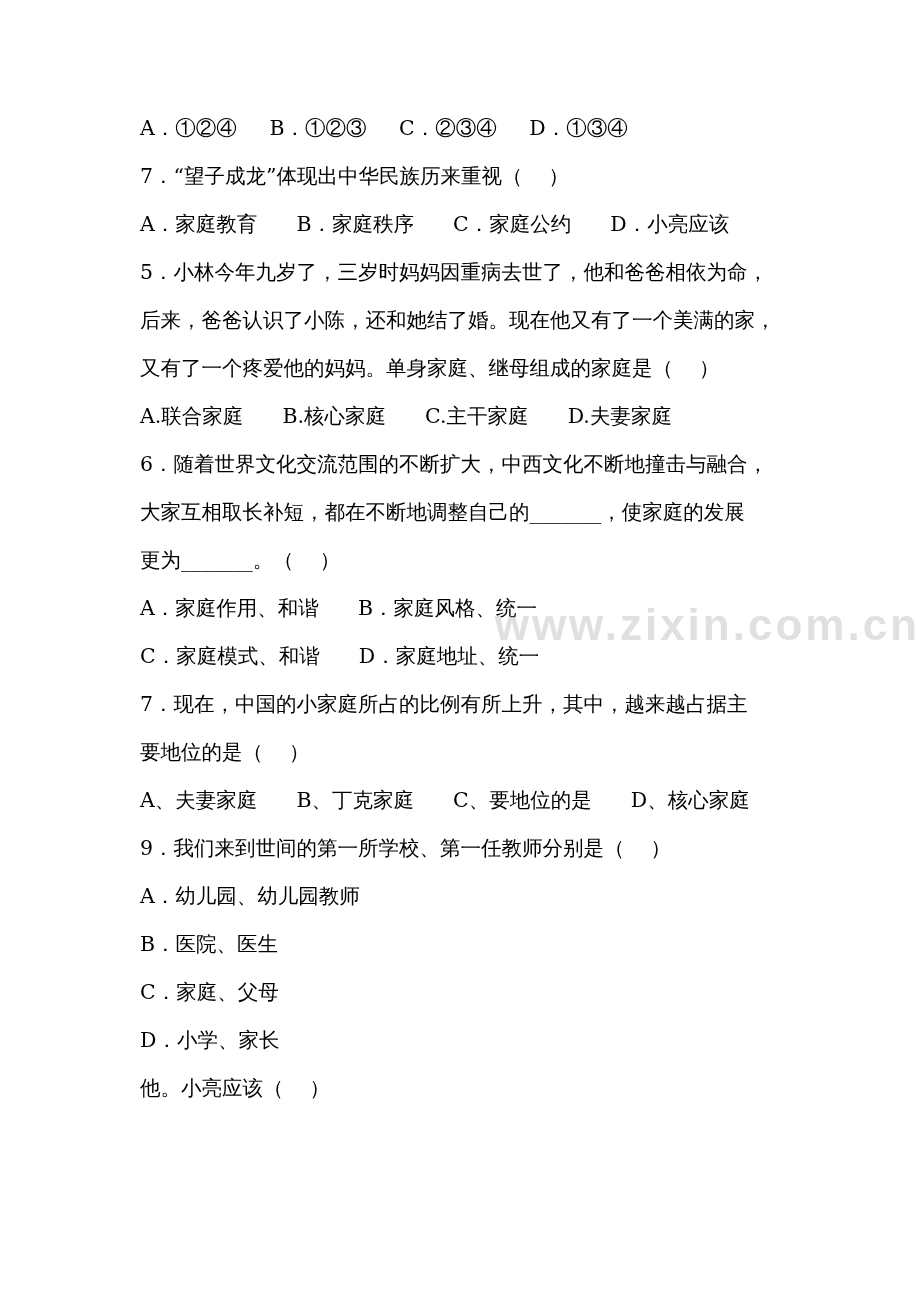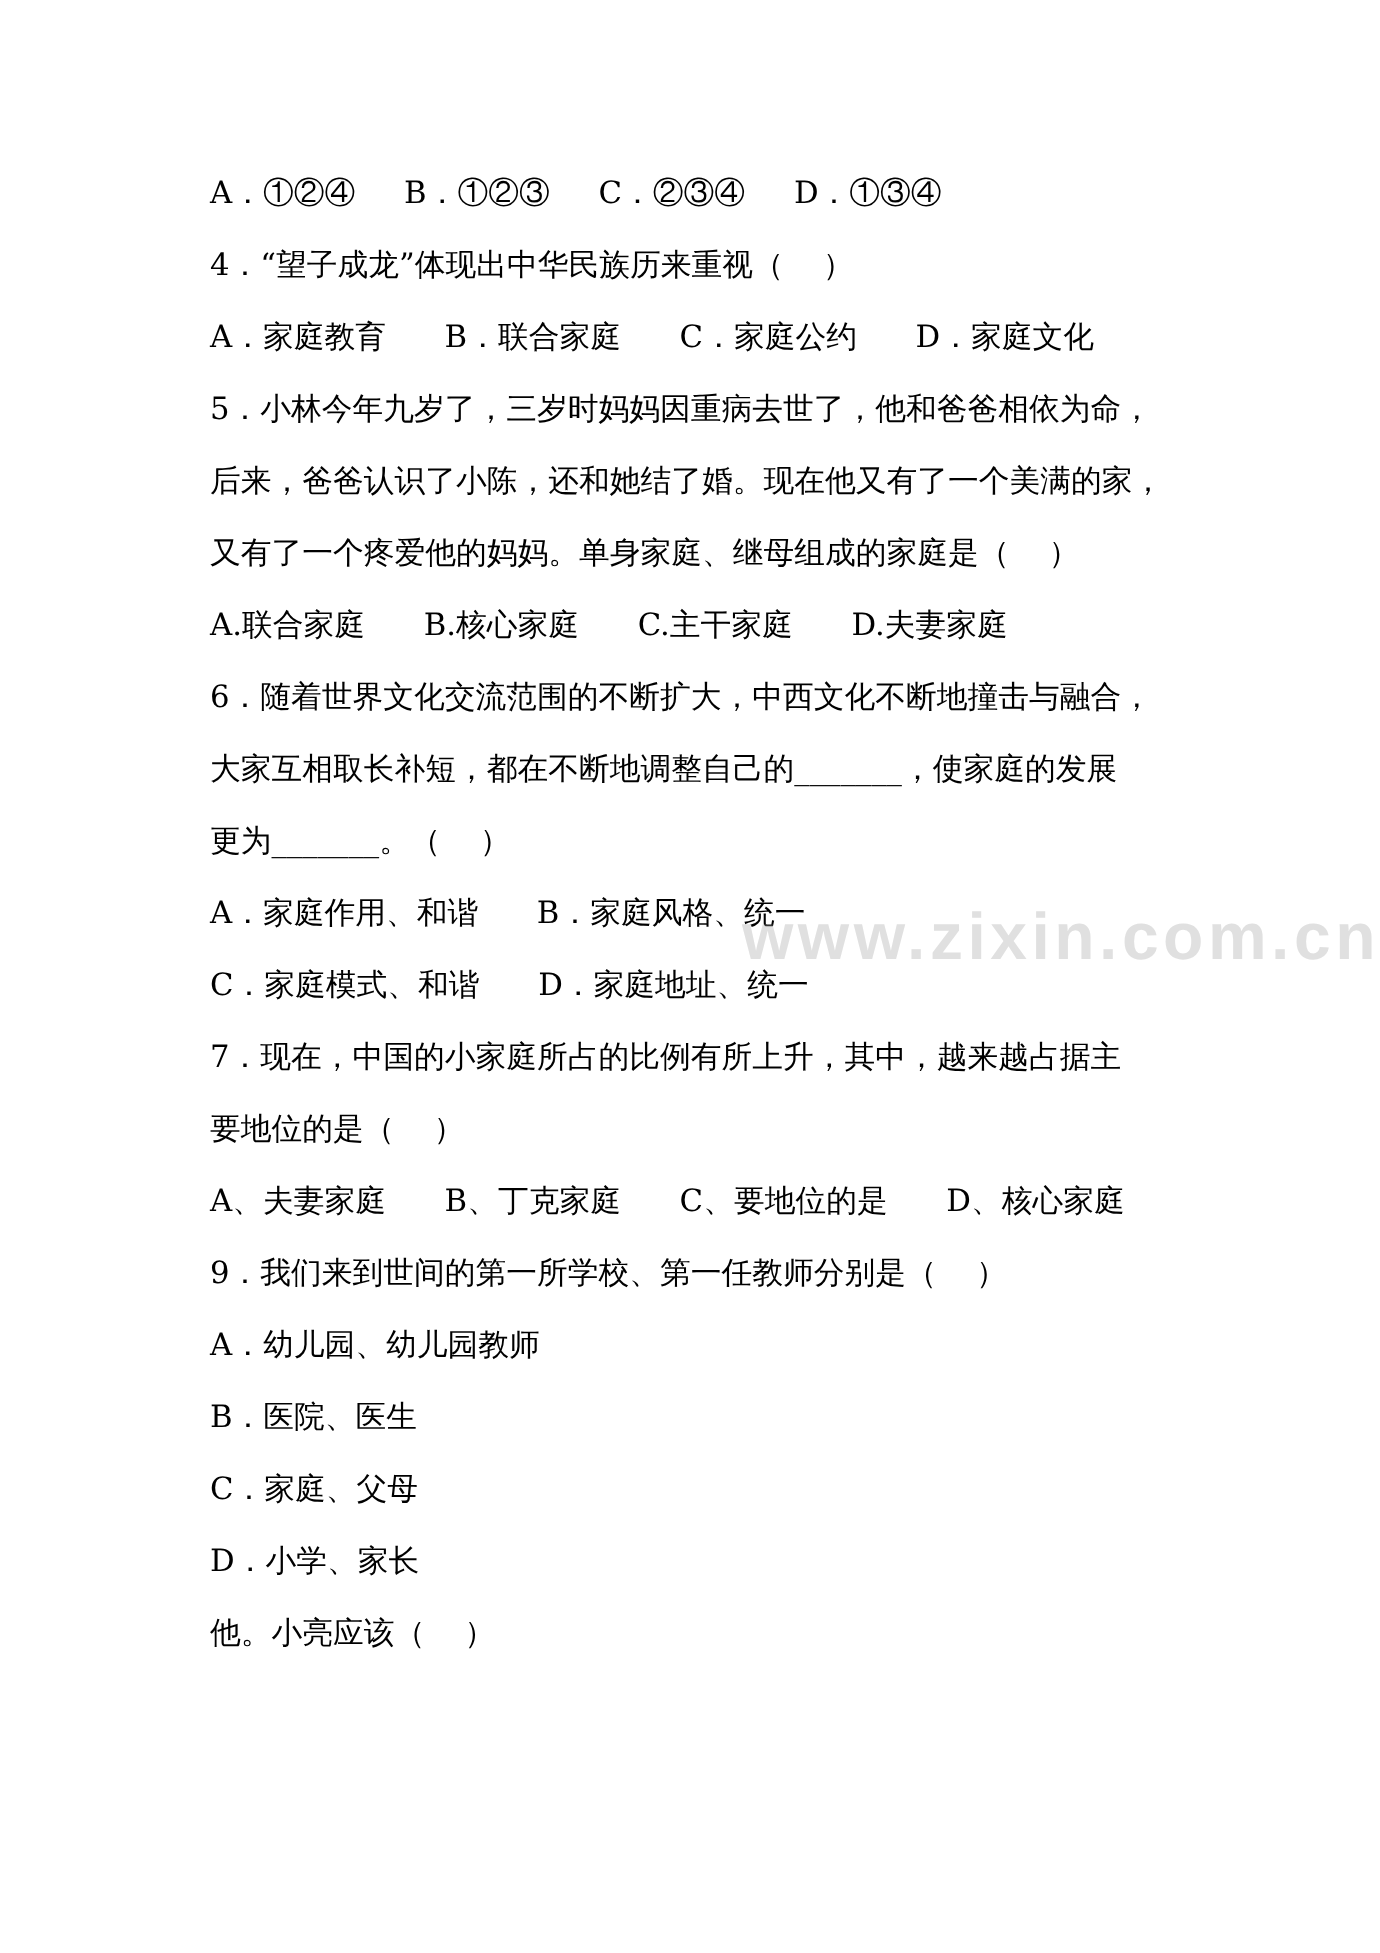--- a/index.html
+++ b/index.html
@@ -55,22 +55,22 @@
 </head>
 <body>
 
 <div class="page">
 
   <div class="block">
     <div class="opt-row">A．①②④     B．①②③     C．②③④     D．①③④</div>
   </div>
 
   <div class="block">
-    <div class="q-line">4．“望子成龙”体现出中华民族历来重视（    ）</div>
-    <div class="opt-row">A．家庭教育      B．联合家庭      C．家庭公约      D．家庭文化</div>
+    <div class="q-line">7．“望子成龙”体现出中华民族历来重视（    ）</div>
+    <div class="opt-row">A．家庭教育      B．家庭秩序      C．家庭公约      D．小亮应该</div>
   </div>
 
   <div class="block">
     <div class="q-line">5．小林今年九岁了，三岁时妈妈因重病去世了，他和爸爸相依为命，</div>
     <div class="q-line">后来，爸爸认识了小陈，还和她结了婚。现在他又有了一个美满的家，</div>
     <div class="q-line">又有了一个疼爱他的妈妈。单身家庭、继母组成的家庭是（    ）</div>
     <div class="opt-row">A.联合家庭      B.核心家庭      C.主干家庭      D.夫妻家庭</div>
   </div>
 
   <div class="block">

